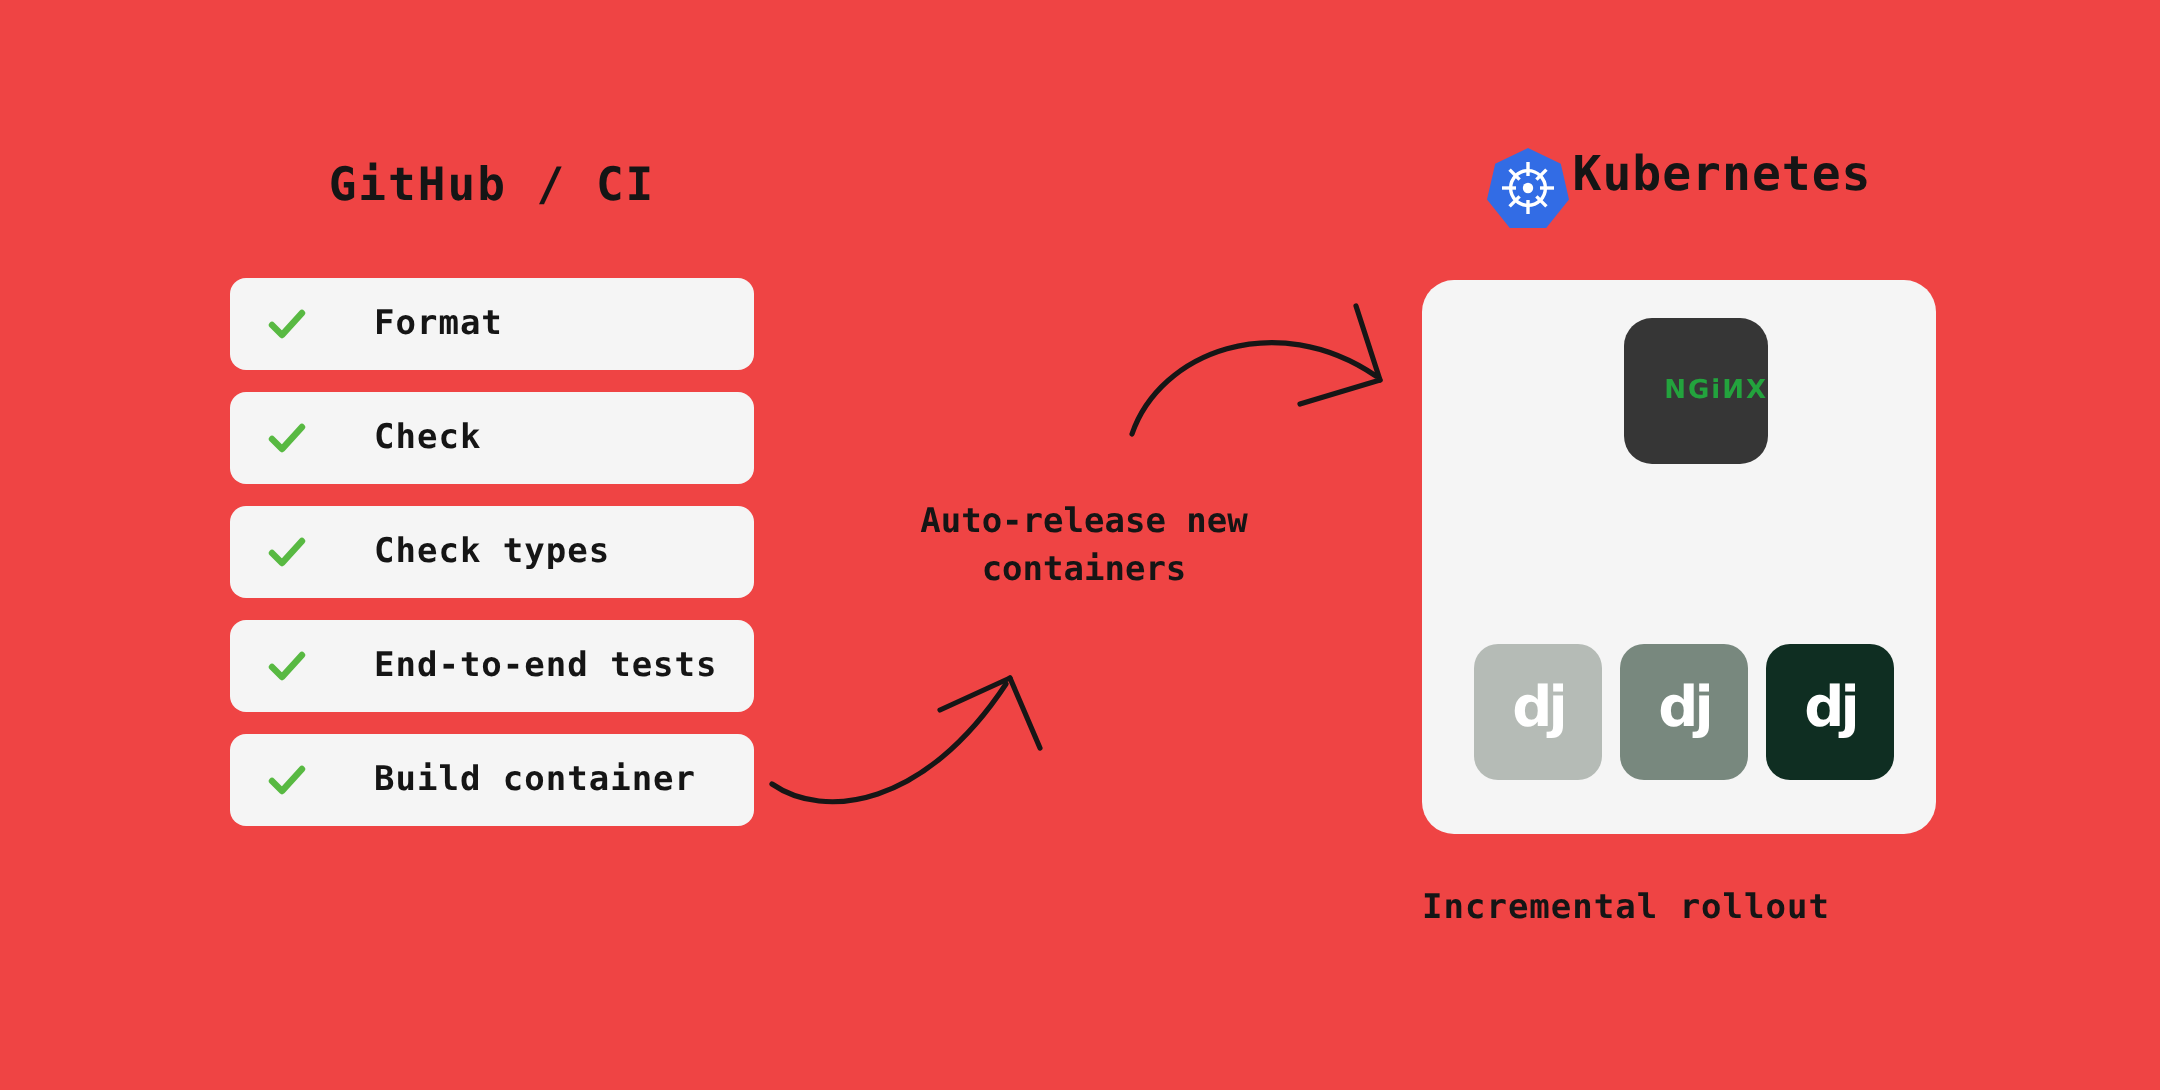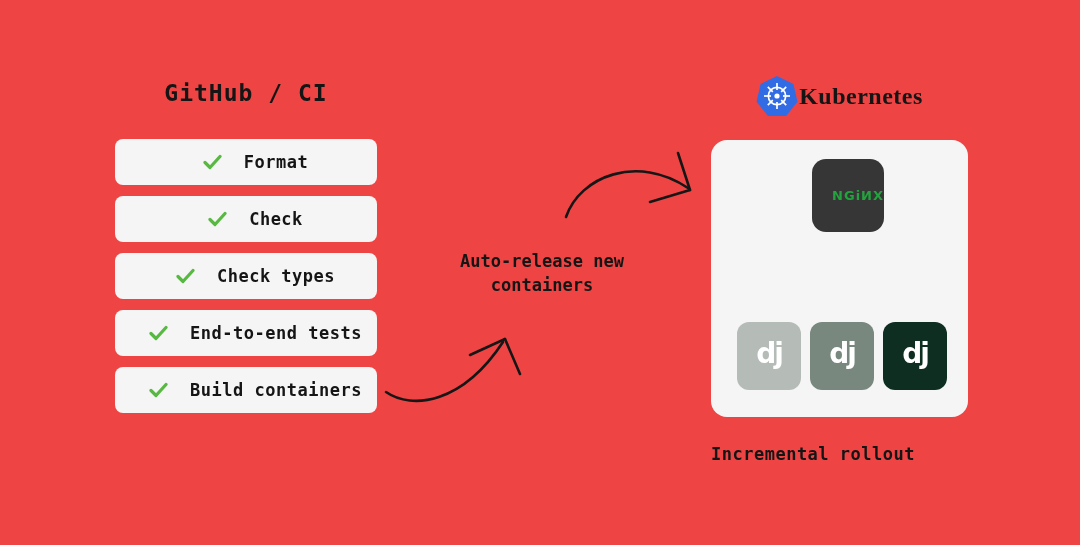--- a/index.html
+++ b/index.html
@@ -30,22 +30,21 @@
     flex-direction: column;
     gap: 11px;
   }
   .check-row {
     height: 46px;
     background: var(--row-bg, #f5f5f5);
     border-radius: 8px;
     display: flex;
     align-items: center;
     padding-left: 19px;
-    gap: 22px;
-    justify-content: center;
+    gap: 34px;
   }
   .check-icon { width: 19px; height: 16px; flex: 0 0 auto; }
   .check-icon polyline {
     fill: none;
     stroke: var(--check-green, #58b942);
     stroke-width: 3.2;
     stroke-linecap: round;
     stroke-linejoin: round;
   }
   .check-label { font-size: 17px; font-weight: bold; letter-spacing: 0.5px; }
@@ -70,24 +69,23 @@
     stroke-width: 2.6;
     stroke-linecap: round;
     stroke-linejoin: round;
   }
 
   
   .k8s-header {
     position: absolute;
     left: 711px; top: 73px; width: 257px; height: 46px;
     display: flex;
-    align-items: center;
+    align-items: flex-start;
     justify-content: center;
     gap: 1px;
-    font-family: Liberation Serif, serif;
   }
   .k8s-logo { width: 42px; height: 42px; flex: 0 0 auto; }
   .k8s-logo .hept { fill: var(--kubernetes-blue, #326ce5); }
   .k8s-logo .wheel { stroke: #ffffff; fill: none; stroke-width: 1.7; }
   .k8s-logo .hub { fill: #ffffff; }
   .k8s-title { font-size: 24px; font-weight: bold; letter-spacing: 0.5px; }
 
   .k8s-panel {
     position: absolute;
     left: 711px; top: 140px; width: 257px; height: 277px;
@@ -169,21 +167,21 @@
     <div class="check-row">
       <svg class="check-icon" viewBox="0 0 19 16">
           <polyline points="2,8.5 7,13.5 17,2.5"></polyline>
         </svg>
       <span class="check-label">End-to-end tests</span>
     </div>
     <div class="check-row">
       <svg class="check-icon" viewBox="0 0 19 16">
           <polyline points="2,8.5 7,13.5 17,2.5"></polyline>
         </svg>
-      <span class="check-label">Build containers</span>
+      <span class="check-label">Build container</span>
     </div>
   </div>
 
   <div class="flow-caption">Auto-release new containers</div>
 
   <svg class="arrow-layer">
     <g>
       <path d="M566,217 C580,176 638,154 688,188"></path>
       <path d="M690,190 L678,153"></path>
       <path d="M690,190 L650,202"></path>

